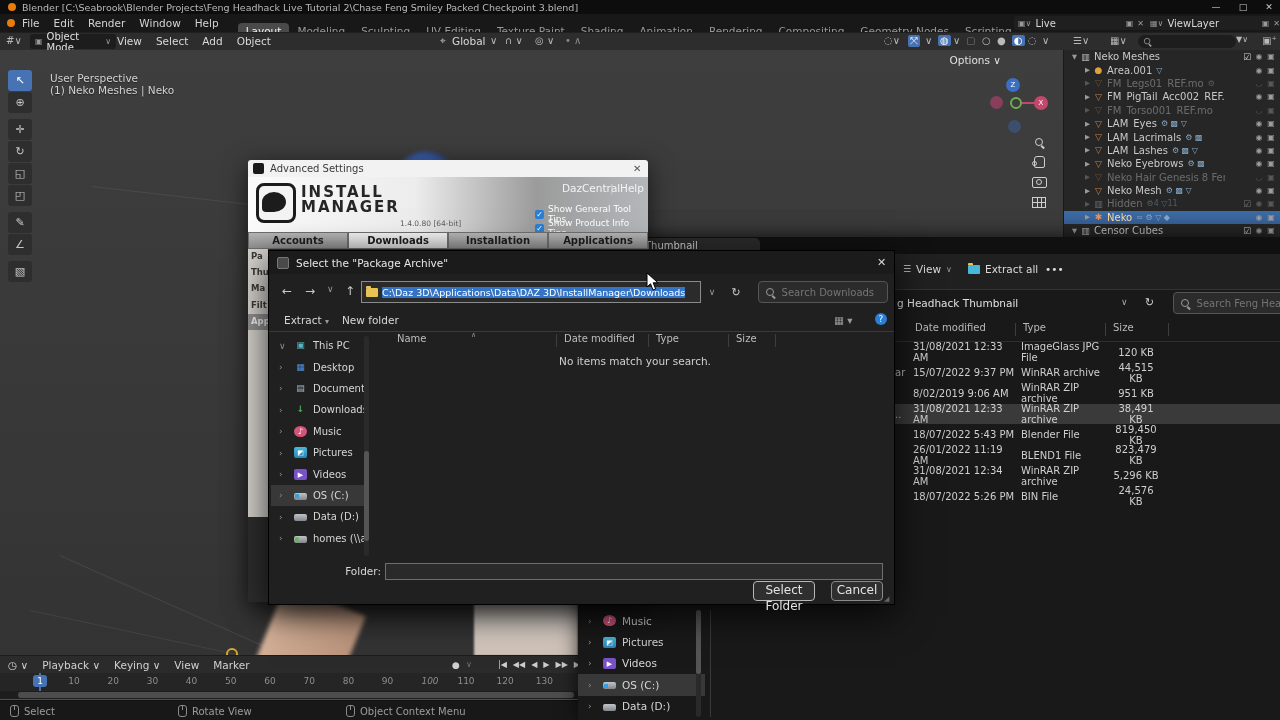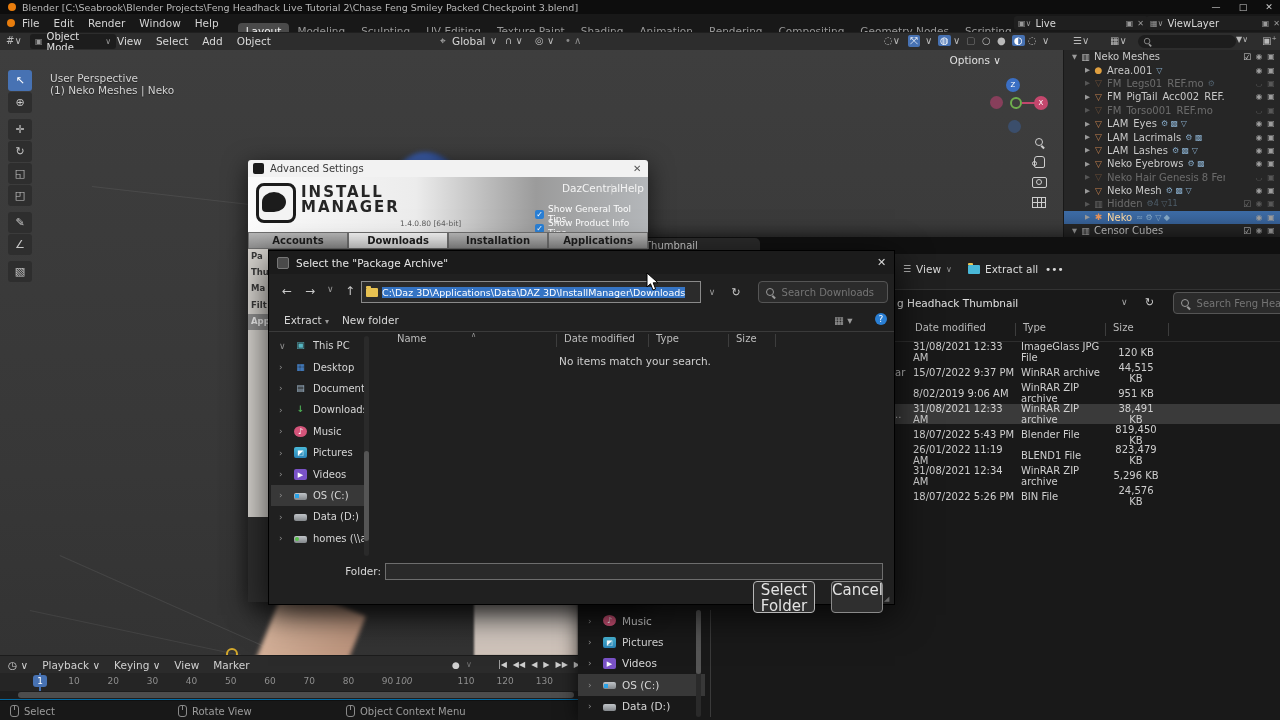--- a/index.html
+++ b/index.html
@@ -143,22 +143,22 @@
   .smallbtn{position:absolute;top:30px;height:22px;display:flex;align-items:center;justify-content:center;color:#c9c9c9;font-size:11px;}
   .fd-toolbar{position:absolute;left:0;top:60px;width:625px;height:20px;font-size:10.5px;color:#d8d8d8;border-bottom:1px solid #3a3a3a;}
   .fd-tree{position:absolute;left:2px;top:84px;width:93px;height:222px;overflow:hidden;}
   .fd-tree .trow{height:21.4px;padding-left:8px;font-size:10px;}
   .fd-list-hdr{position:absolute;left:112px;top:82px;width:505px;height:15px;font-size:10px;color:#bdbdbd;}
   .colline{position:absolute;top:1px;width:1px;height:13px;background:#3d3d3d;}
   .fd-empty{position:absolute;left:246px;top:104px;width:240px;text-align:center;font-size:10.5px;color:#cfcfcf;}
   .fd-folder-row{position:absolute;left:0;top:312px;width:625px;height:20px;}
   .fd-input{position:absolute;left:116px;top:0;width:498px;height:17px;background:#2a2a2a;border:1px solid #6e6e6e;box-sizing:border-box;
             color:#ddd;font-size:10px;padding:0 4px;font-family:inherit;outline:none;}
-  .dlgbtn{position:absolute;height:32px;background:#2f2f2f;border:1px solid #8a8a8a;border-radius:4px;color:#e4e4e4;
-          font-size:15px;text-align:center;line-height:16px;box-sizing:border-box;}
+  .dlgbtn{position:absolute;height:20px;background:#2f2f2f;border:1px solid #8a8a8a;border-radius:4px;color:#e4e4e4;
+          font-size:12px;text-align:center;line-height:16px;box-sizing:border-box;}
   .vscroll{position:absolute;width:5px;background:#2a2a2a;border-radius:3px;}
   .vthumb{position:absolute;width:5px;background:#555;border-radius:3px;}
   
   .cursor{position:absolute;left:646px;top:272px;z-index:99;}
 </style>
 </head>
 <body>
 
 <div class="screen">
 
@@ -490,21 +490,21 @@
 
     <span class="tick" style="left: 59px;">10</span>
         <span class="tick" style="left: 98.2px;">20</span>
         <span class="tick" style="left: 137.4px;">30</span>
         <span class="tick" style="left: 176.6px;">40</span>
         <span class="tick" style="left: 215.8px;">50</span>
         <span class="tick" style="left: 255px;">60</span>
         <span class="tick" style="left: 294.2px;">70</span>
         <span class="tick" style="left: 333.4px;">80</span>
         <span class="tick" style="left: 372.6px;">90</span>
-        <span class="tick" style="left: 389px; font-style: italic;">100</span>
+        <span class="tick" style="left: 415px; font-style: italic;">100</span>
         <span class="tick" style="left: 451px;">110</span>
         <span class="tick" style="left: 490.2px;">120</span>
         <span class="tick" style="left: 529.4px;">130</span>
       </div>
     <div style="position:absolute;left:39px;top:0;width:2px;height:26px;background:#4772b3;"></div>
     <div class="cur-frame">1</div>
   </div>
   <div class="abs tl-scroll">
     <div style="position:absolute;left:18px;top:1px;width:556px;height:6px;background:#4d4d4d;border-radius:3px;"></div>
   </div>

